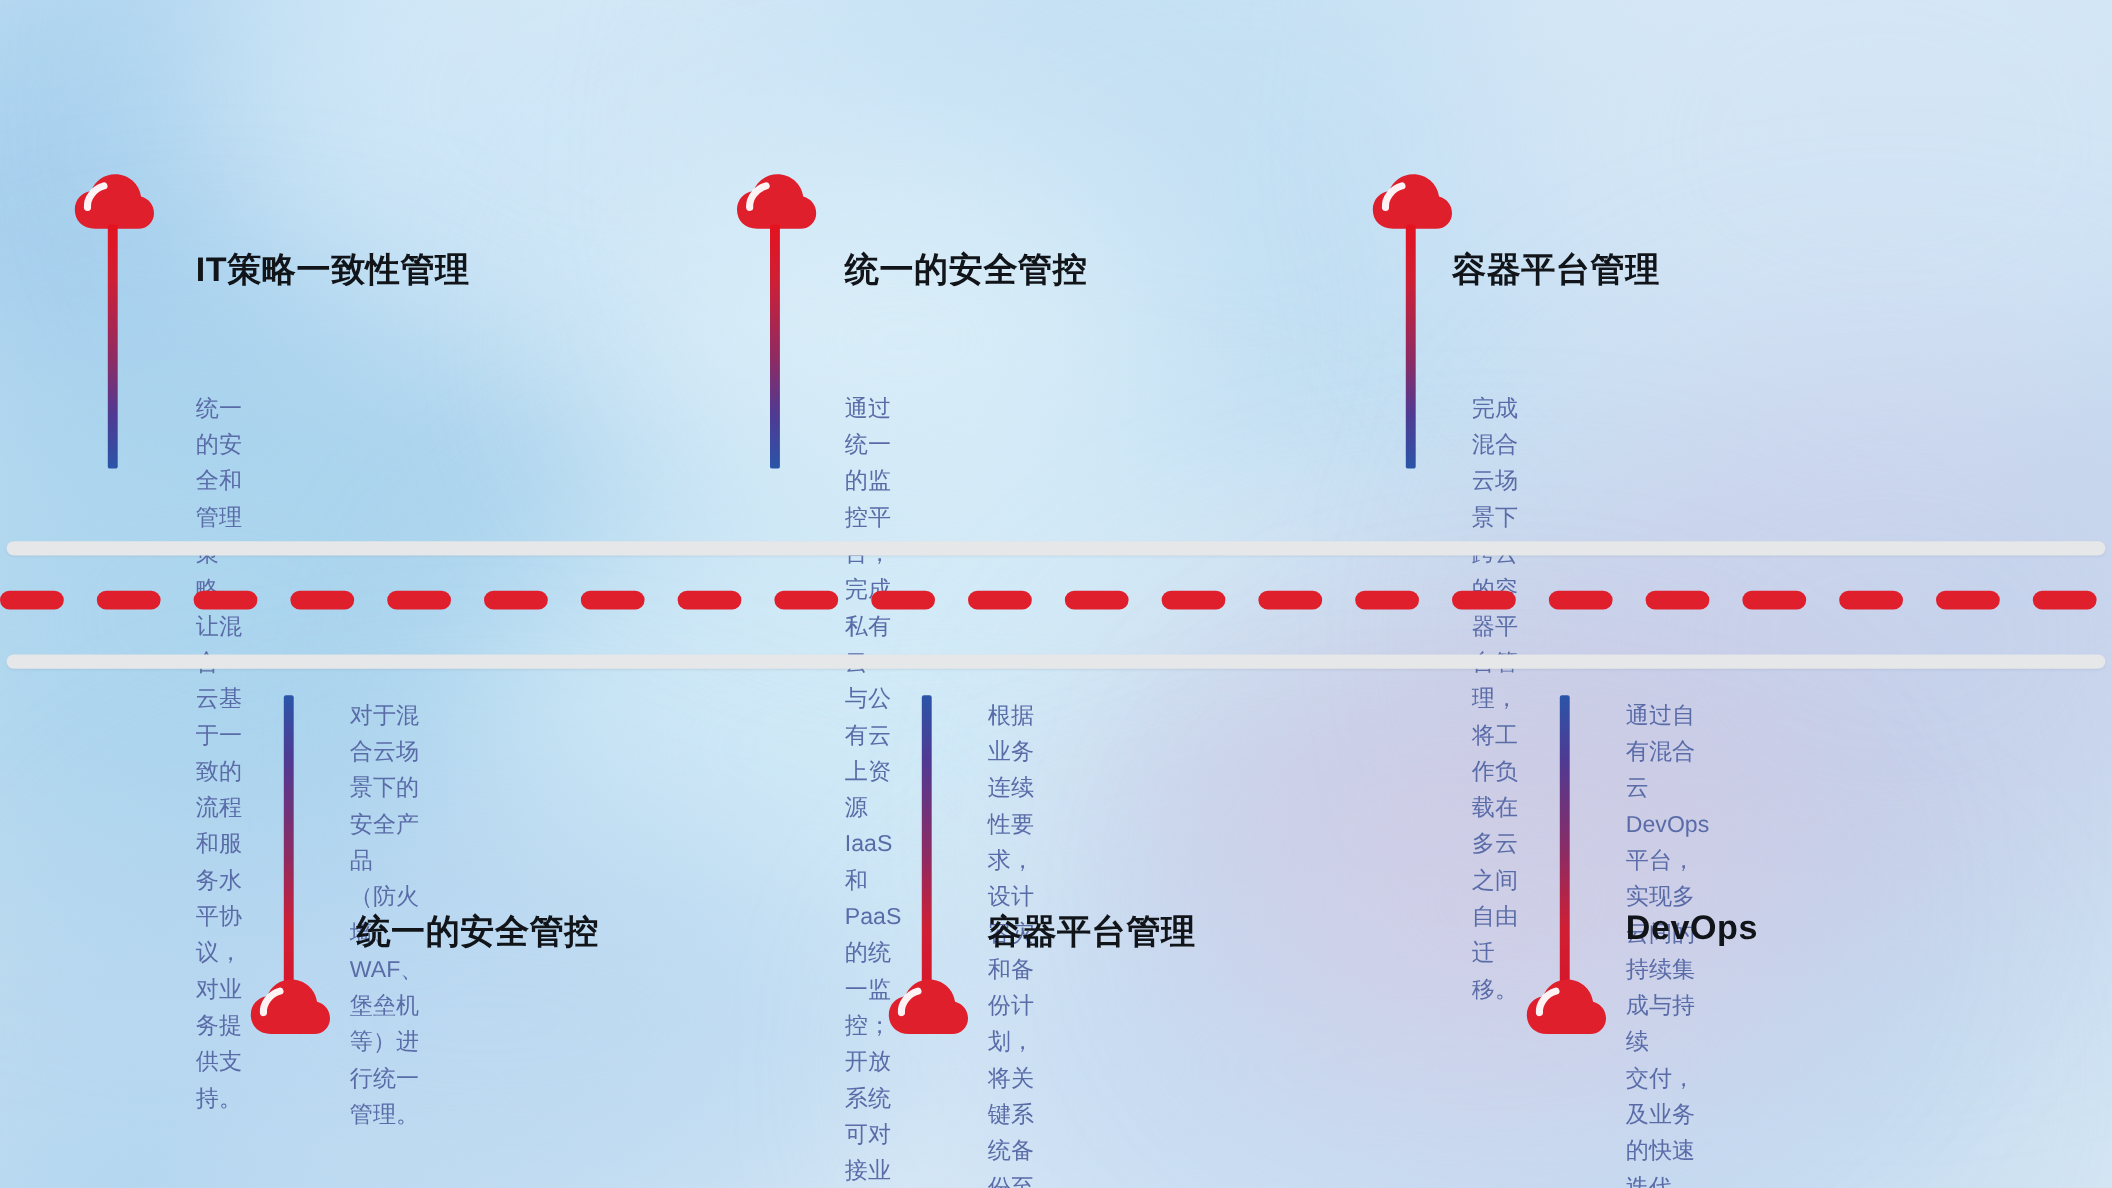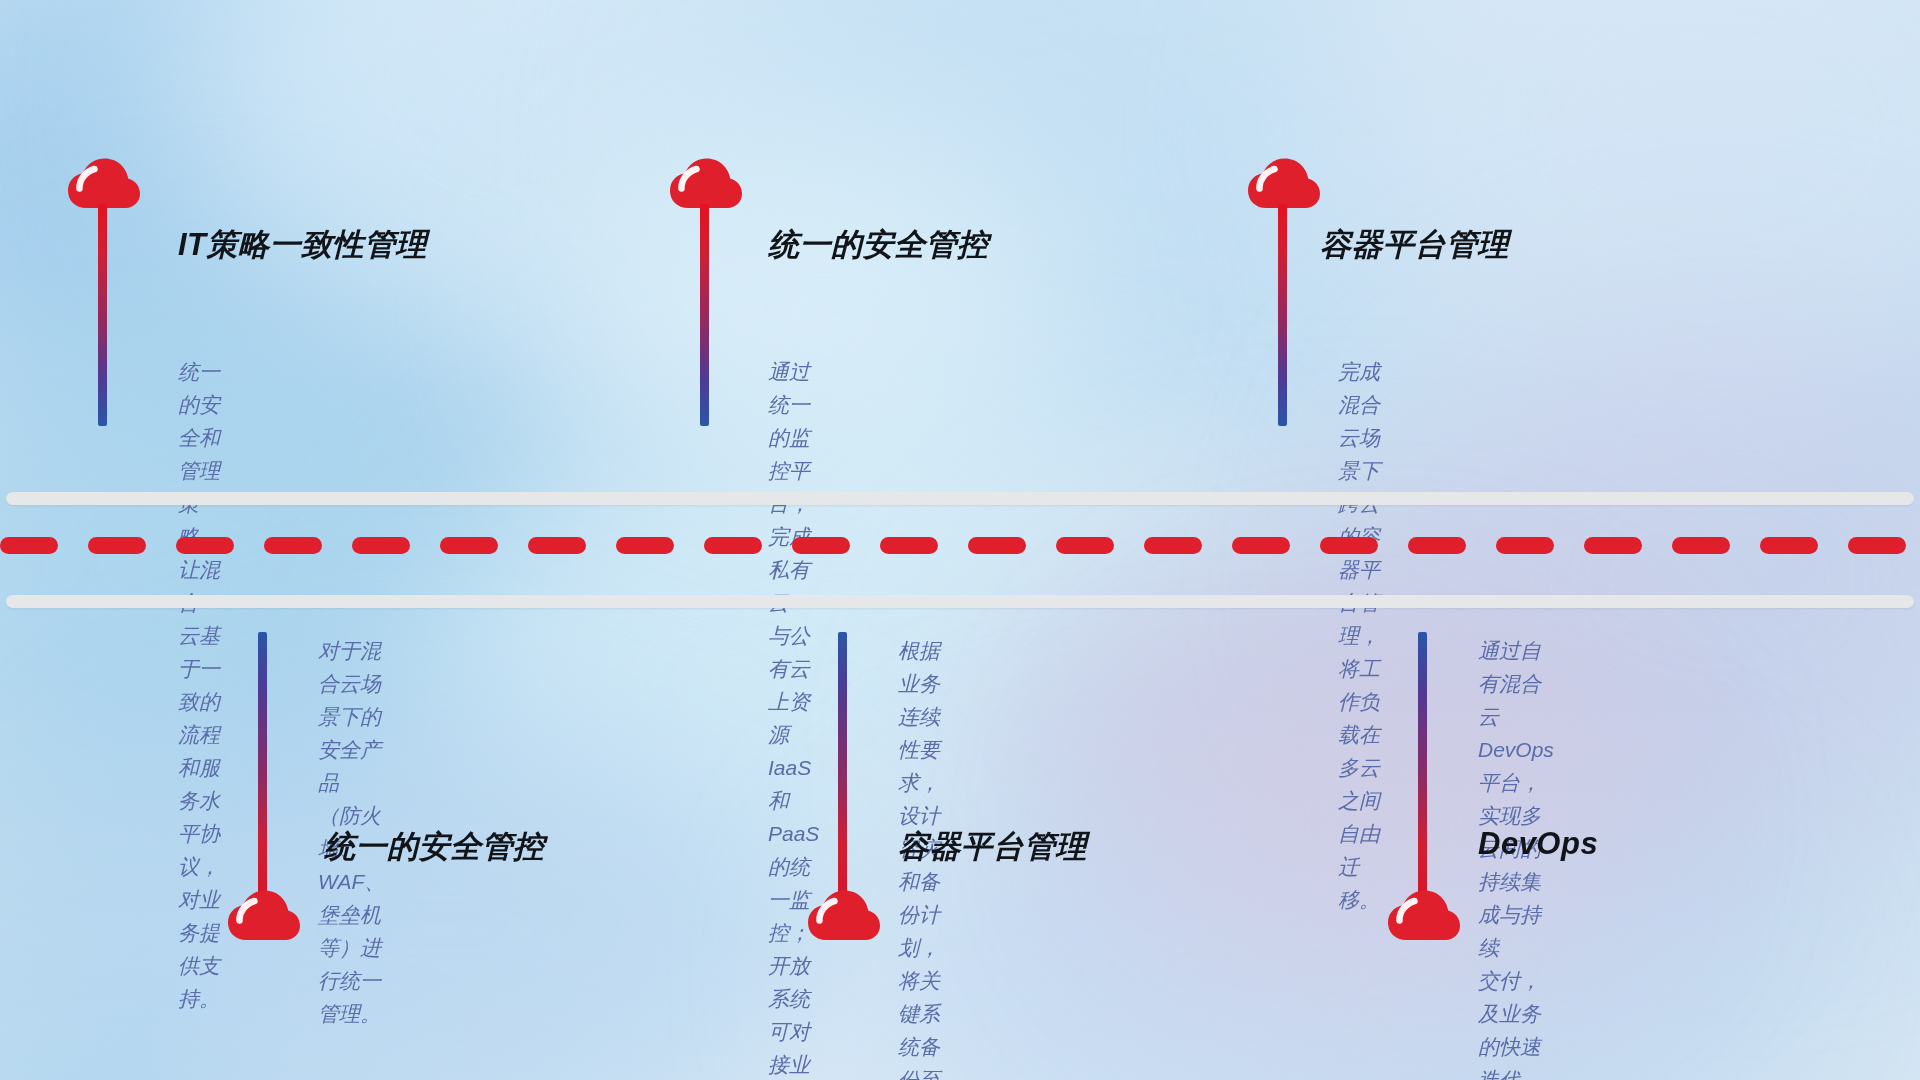--- a/index.html
+++ b/index.html
@@ -10,21 +10,20 @@
     overflow: hidden;
     font-family: "Liberation Sans", "DejaVu Sans", sans-serif;
   }
 
   #stage {
     position: relative;
     width: 1920px;
     height: 1080px;
     overflow: hidden;
     background: #fdba74;
-    font-style: italic;
   }
 
   
   .bg-base {
     position: absolute;
     inset: 0;
     background:
       linear-gradient(118deg,
         #d9eaf6 0%,
         #bfdcf0 14%,

